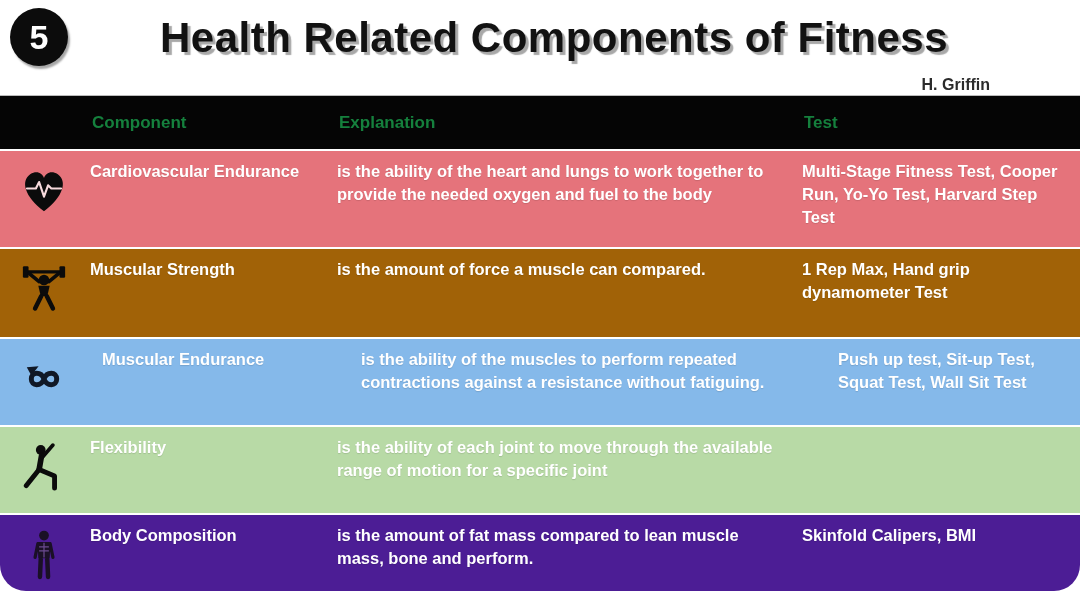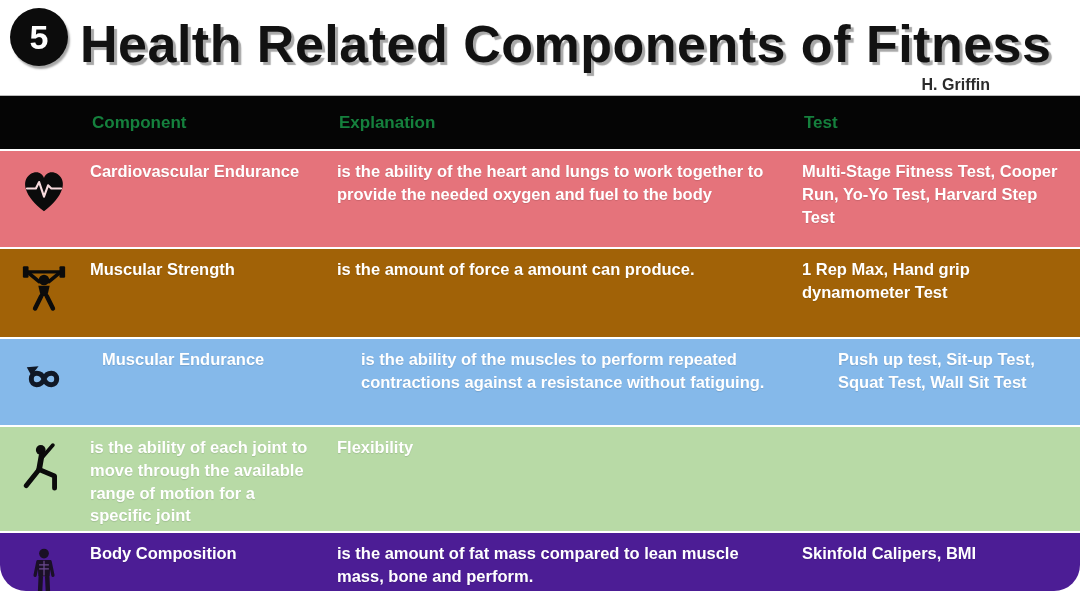--- a/index.html
+++ b/index.html
@@ -2,21 +2,21 @@
 <html><head>
 <meta charset="utf-8">
 <style>
   html,body{margin:0;padding:0;background:#ffffff;}
   body{width:1080px;height:591px;font-family:"Liberation Sans",sans-serif;overflow:hidden;}
   .slide{position:relative;width:1080px;height:591px;background:#ffffff;border-radius:0 0 26px 26px;overflow:hidden;display:flex;flex-direction:column;}
 
   
   .titlebar{position:relative;height:95px;flex:0 0 auto;background:#ffffff;}
   .num-badge{position:absolute;left:10px;top:8px;width:58px;height:58px;border-radius:50%;background:#0c0c0c;color:#ffffff;display:flex;align-items:center;justify-content:center;font-size:34px;font-weight:bold;box-shadow:2px 3px 2px rgba(0,0,0,0.35);}
-  .slide-title{position:absolute;left:80px;right:52px;top:14px;text-align:center;font-size:52px;font-weight:bold;color:#121212;letter-spacing:0.5px;text-shadow:3px 3px 1px #a8a8a8;white-space:nowrap;}
+  .slide-title{position:absolute;left:80px;right:52px;top:14px;text-align:center;font-size:42px;font-weight:bold;color:#121212;letter-spacing:0.5px;text-shadow:3px 3px 1px #a8a8a8;white-space:nowrap;}
   .author{position:absolute;right:90px;bottom:1px;font-size:16px;font-weight:bold;color:#2b2b2b;}
 
   
   .thead{flex:0 0 53px;background:#050505;border-top:1px solid #bbbbbb;display:grid;grid-template-columns:88px 247px 465px 1fr;align-items:center;color:#15803d;font-weight:bold;font-size:17px;}
   .thead .h{padding:0 4px;}
   .trow{display:grid;grid-template-columns:88px 247px 465px 1fr;margin-top:2px;color:#ffffff;font-weight:bold;font-size:16.5px;line-height:1.38;}
   .trow .cell{padding:9px 14px 4px 2px;text-shadow:0 1px 1px rgba(0,0,0,0.12);}
   .trow .icon-cell{display:flex;justify-content:center;align-items:flex-start;padding-top:14px;}
   .r0{flex:0 0 96px;}
   .r1{flex:0 0 88px;}
@@ -66,21 +66,21 @@
         <rect x="51" y="4" width="7" height="14" rx="1.5" fill="#0b0b0b"></rect>
         <line x1="14" y1="13" x2="26" y2="23" stroke="#0b0b0b" stroke-width="4.5" stroke-linecap="round"></line>
         <line x1="50" y1="13" x2="38" y2="23" stroke="#0b0b0b" stroke-width="4.5" stroke-linecap="round"></line>
         <circle cx="32" cy="21" r="6.5" fill="#0b0b0b"></circle>
         <path d="M25 28 L39 28 L36 41 L28 41 Z" fill="#0b0b0b"></path>
         <line x1="28.5" y1="41" x2="21" y2="56" stroke="#0b0b0b" stroke-width="5.5" stroke-linecap="round"></line>
         <line x1="35.5" y1="41" x2="43" y2="56" stroke="#0b0b0b" stroke-width="5.5" stroke-linecap="round"></line>
       </svg>
     </div>
     <div class="cell">Muscular Strength</div>
-    <div class="cell">is the amount of force a amount can produce.</div>
+    <div class="cell">is the amount of force a muscle can compared.</div>
     <div class="cell">1 Rep Max, Hand grip dynamometer Test</div>
   </div>
 
   <div class="trow r2" style="background: rgb(133, 185, 234);">
     <div class="icon-cell">
       <svg viewBox="0 0 64 40">
         <path d="M18 20 C 18 11.5 29 11.5 32 20 C 35 28.5 46 28.5 46 20 C 46 11.5 35 11.5 32 20 C 29 28.5 18 28.5 18 20 Z" fill="none" stroke="#101826" stroke-width="5.5" stroke-linecap="round"></path>
         <polygon points="13,7 26,6 18,16" fill="#101826"></polygon>
       </svg>
     </div>
@@ -92,22 +92,22 @@
   <div class="trow r3" style="background: rgb(184, 218, 166);">
     <div class="icon-cell">
       <svg viewBox="0 0 64 64">
         <circle cx="28" cy="11" r="6" fill="#0b0b0b"></circle>
         <line x1="29" y1="18" x2="26" y2="35" stroke="#0b0b0b" stroke-width="7" stroke-linecap="round"></line>
         <line x1="30" y1="20" x2="43" y2="5" stroke="#0b0b0b" stroke-width="4.5" stroke-linecap="round"></line>
         <line x1="26" y1="35" x2="10" y2="55" stroke="#0b0b0b" stroke-width="6" stroke-linecap="round"></line>
         <path d="M26 35 L45 43 L45 58" fill="none" stroke="#0b0b0b" stroke-width="6" stroke-linecap="round" stroke-linejoin="round"></path>
       </svg>
     </div>
+    <div class="cell">Flexibility</div>
     <div class="cell">is the ability of each joint to move through the available range of motion for a specific joint</div>
-    <div class="cell">Flexibility</div>
   </div>
 
   <div class="trow r4" style="background: #4c1d95;">
     <div class="icon-cell">
       <svg viewBox="0 0 64 64">
         <circle cx="32" cy="8" r="6" fill="#1a1026"></circle>
         <path d="M24 16 L40 16 L39 36 L25 36 Z" fill="#1a1026"></path>
         <line x1="24.5" y1="18" x2="21" y2="35" stroke="#1a1026" stroke-width="4" stroke-linecap="round"></line>
         <line x1="39.5" y1="18" x2="43" y2="35" stroke="#1a1026" stroke-width="4" stroke-linecap="round"></line>
         <line x1="28" y1="37" x2="27" y2="59" stroke="#1a1026" stroke-width="5.5" stroke-linecap="round"></line>

